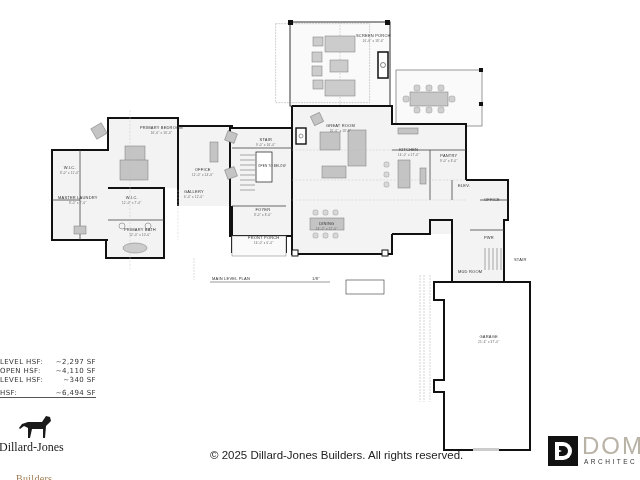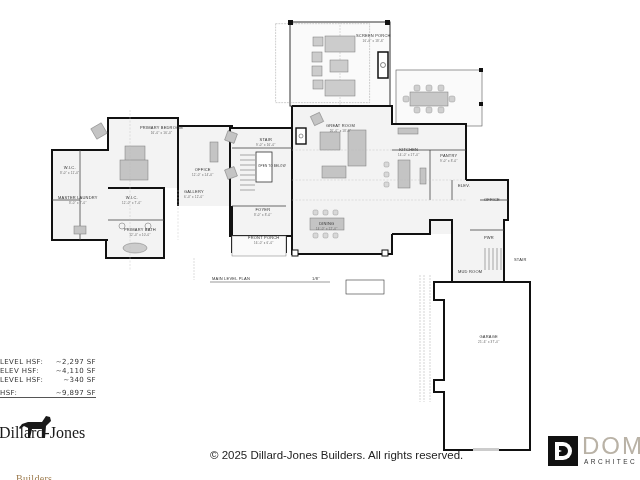--- a/index.html
+++ b/index.html
@@ -254,37 +254,37 @@
 </div>
 
 <div class="lbl" style="left:212px;top:277px;text-align:left;">MAIN LEVEL PLAN</div>
 <div class="lbl" style="left:312px;top:277px;">1/8"</div>
 
 <div class="sqft" style="top:358px;width:96px;">
   <span class="k">LEVEL HSF:</span>
   <span class="v">~2,297 SF</span>
 </div>
 <div class="sqft" style="top:367px;width:96px;">
-  <span class="k">ELEV HSF:</span>
+  <span class="k">OPEN HSF:</span>
   <span class="v">~4,110 SF</span>
 </div>
 <div class="sqft" style="top:376px;width:96px;">
   <span class="k">LEVEL HSF:</span>
   <span class="v">~340 SF</span>
 </div>
 <div class="sqft" style="top:389px;width:96px;">
   <span class="k">HSF:</span>
-  <span class="v">~9,897 SF</span>
+  <span class="v">~6,494 SF</span>
 </div>
 <div class="abs" style="left:0;top:397px;width:96px;height:1px;background:#555;"></div>
 
 <svg class="abs" style="left:18px;top:412px" width="36" height="28" viewBox="0 0 36 28">
   <path d="M4 12 L10 10 L24 10 L28 4 L32 5 L33 9 L30 12 L28 14 L27 26 L25 26 L25 17 L14 17 L12 26 L10 26 L10 16 L6 14 L2 17 L1 16 Z" fill="#1a1a1a"></path>
 </svg>
-<div class="brand" style="left:-1px;top:424px;font-size:16px;color:#1a1a1a;">Dillard-Jones</div>
+<div class="brand" style="left:-1px;top:440px;font-size:12px;color:#1a1a1a;">Dillard-Jones</div>
 <div class="brand" style="left:16px;top:473px;font-size:10px;color:#9c7a4c;letter-spacing:.3px;">Builders</div>
 
 <div class="copy">© 2025 Dillard-Jones Builders. All rights reserved.</div>
 
 <svg class="abs" style="left:548px;top:436px" width="30" height="30" viewBox="0 0 30 30">
   <rect width="30" height="30" fill="#111"></rect>
   <path d="M7 6 H15 A9 9 0 0 1 15 24 H7 Z" fill="#fff"></path>
   <path d="M11 10 H15 A5 5 0 0 1 15 20 H11 Z" fill="#111"></path>
   <path d="M9 13 L14 15 L9 17 Z" fill="#fff"></path>
 </svg>

